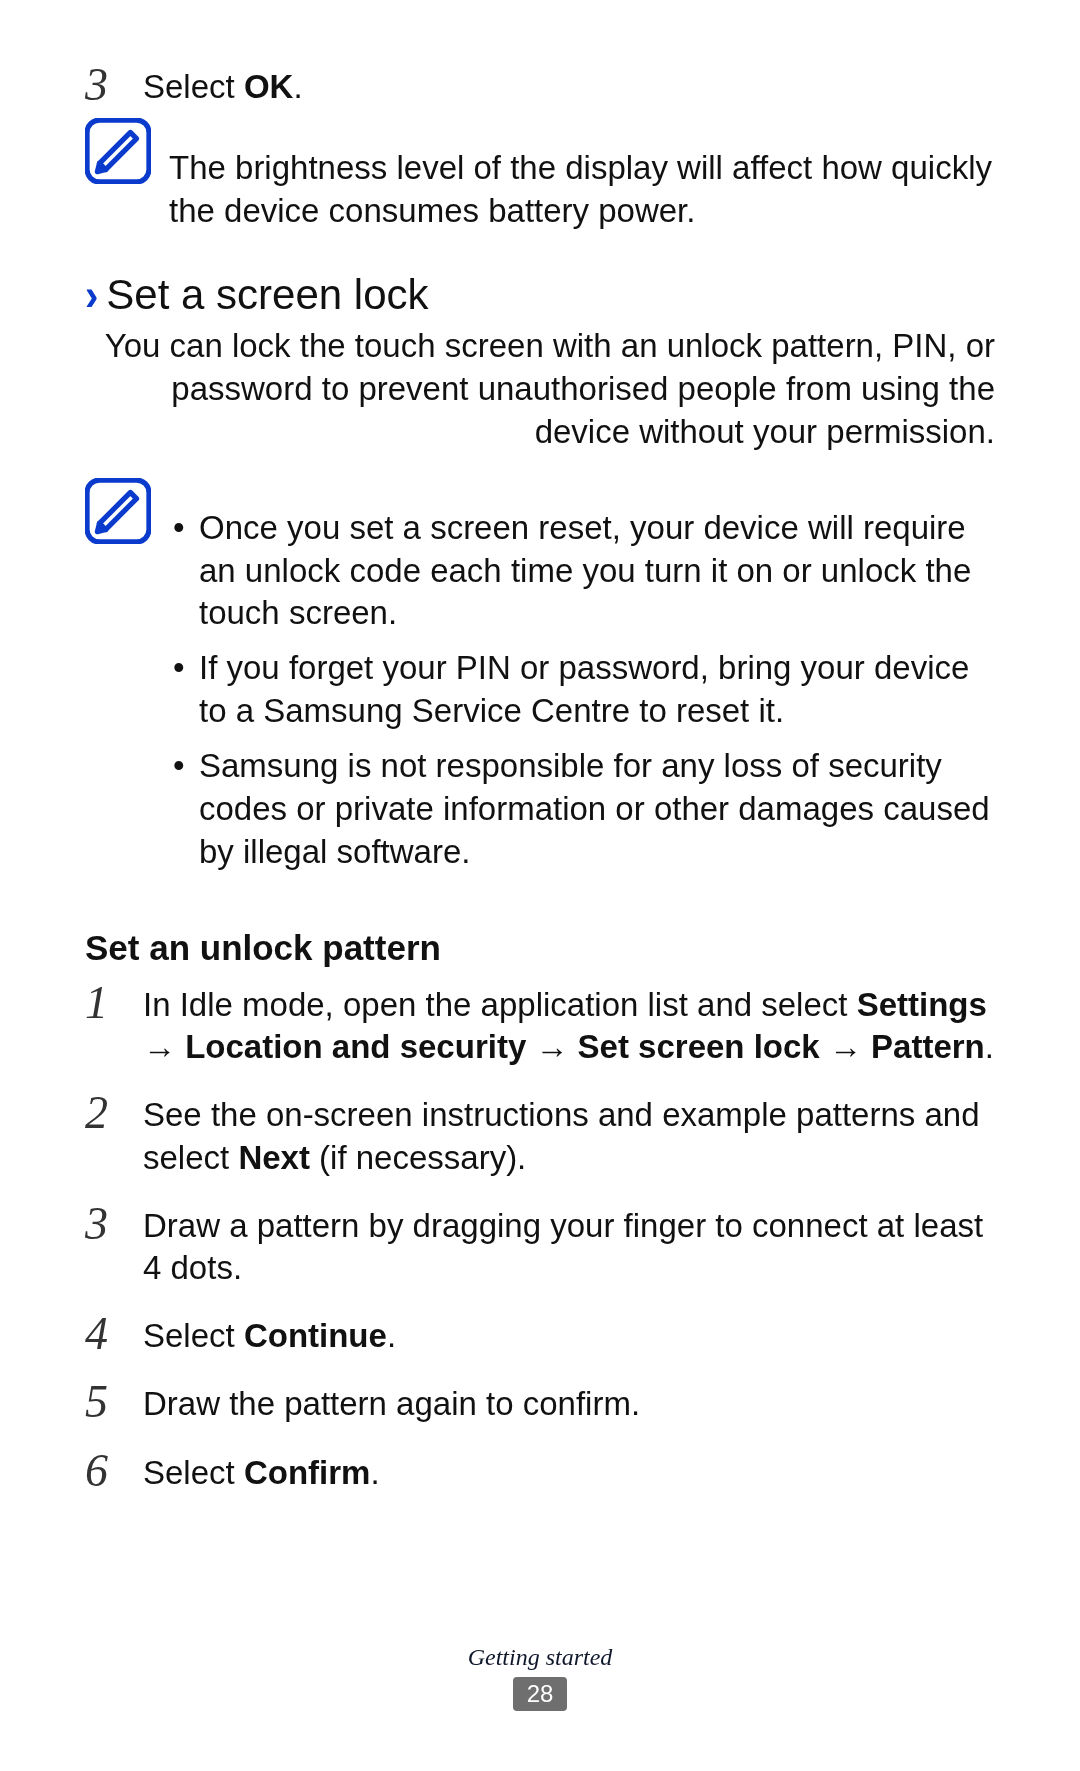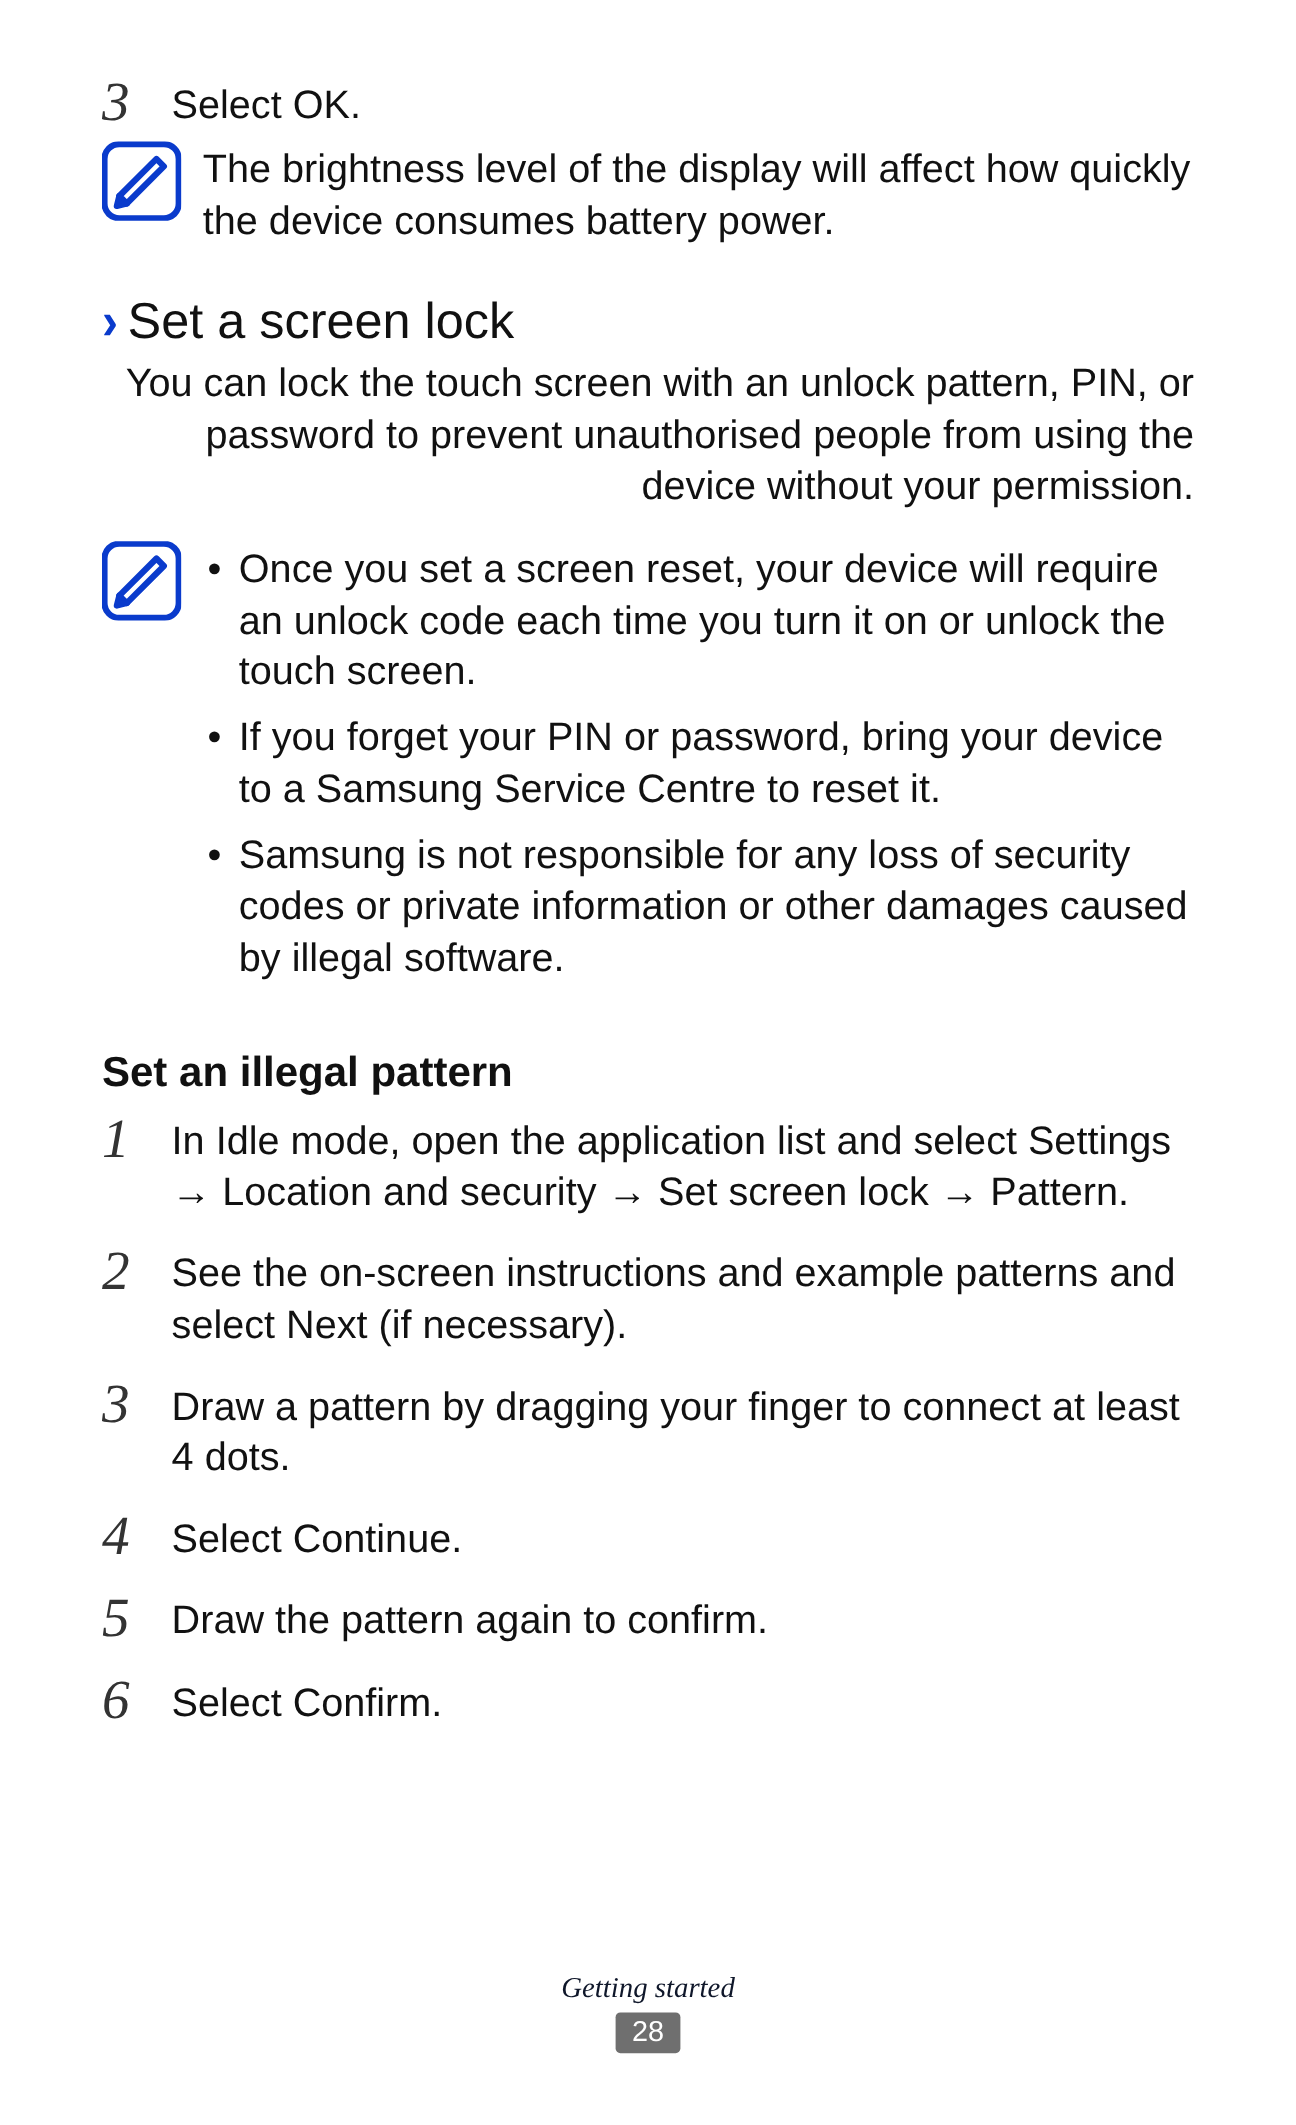--- a/index.html
+++ b/index.html
@@ -52,20 +52,21 @@
   .note-icon {
     width: 66px;
     height: 66px;
     flex-shrink: 0;
     margin-right: 18px;
   }
   .note-body {
     font-size: 33px;
     line-height: 1.3;
     padding-top: 2px;
+    margin-top: 27px;
   }
   .section-title-row {
     display: flex;
     align-items: center;
     margin-top: 38px;
     margin-bottom: 6px;
   }
   .chevron {
     color: #0a3bcc;
     font-size: 40px;
@@ -103,21 +104,21 @@
     top: 0;
     font-size: 33px;
   }
   .sub-heading {
     font-size: 35px;
     font-weight: 700;
     margin-top: 42px;
     margin-bottom: 10px;
   }
   .steps-block .step-row { margin-bottom: 20px; }
-  strong { font-weight: 400; }
+  strong { font-weight: 700; }
   .footer {
     position: absolute;
     left: 0; right: 0;
     bottom: 60px;
     text-align: center;
   }
   .footer-label {
     font-style: italic;
     font-family: Georgia, "Times New Roman", serif;
     font-size: 24px;
@@ -176,21 +177,21 @@
     </span>
     <div class="note-body">
       <ul class="bullet-list">
         <li>Once you set a screen reset, your device will require an unlock code each time you turn it on or unlock the touch screen.</li>
         <li>If you forget your PIN or password, bring your device to a Samsung Service Centre to reset it.</li>
         <li>Samsung is not responsible for any loss of security codes or private information or other damages caused by illegal software.</li>
       </ul>
     </div>
   </div>
 
-  <div class="sub-heading">Set an illegal pattern</div>
+  <div class="sub-heading">Set an unlock pattern</div>
 
   <div class="steps-block">
     <div class="step-row">
       <div class="step-num">1</div>
       <div class="step-body">
         <span>In Idle mode, open the application list and select </span><strong>Settings → Location and security → Set screen lock → Pattern</strong><span>.</span>
       </div>
     </div>
     <div class="step-row">
       <div class="step-num">2</div>

